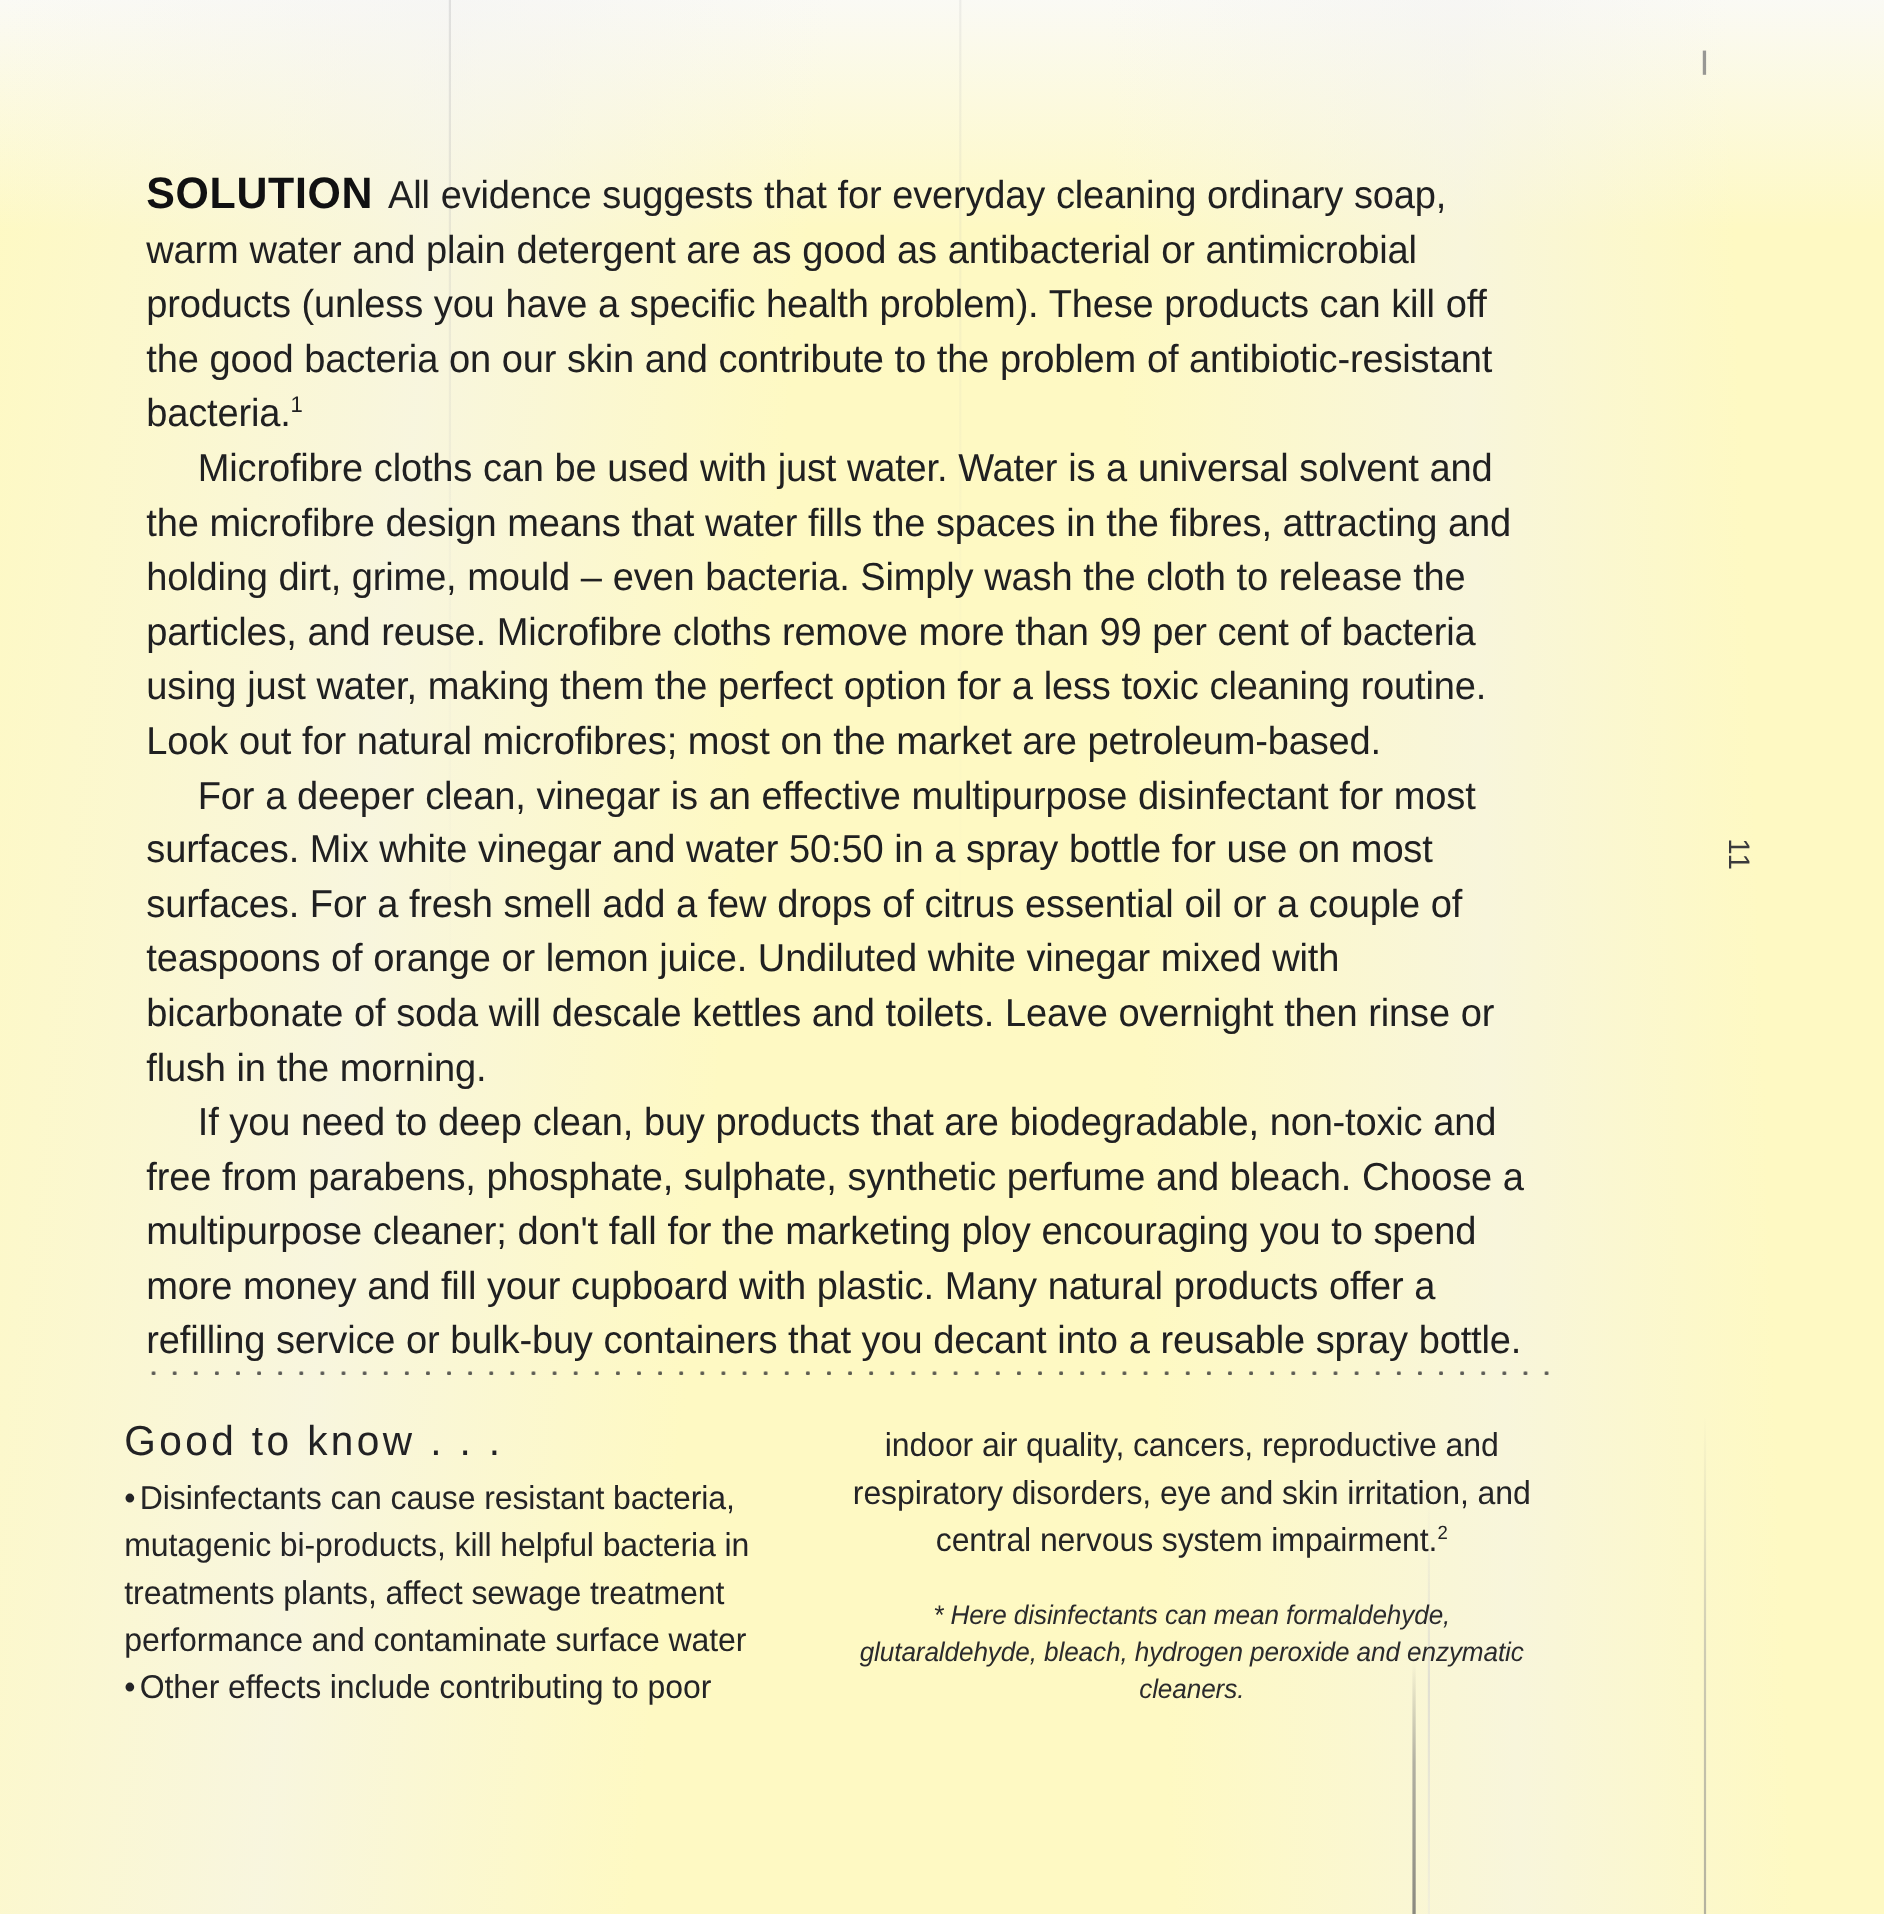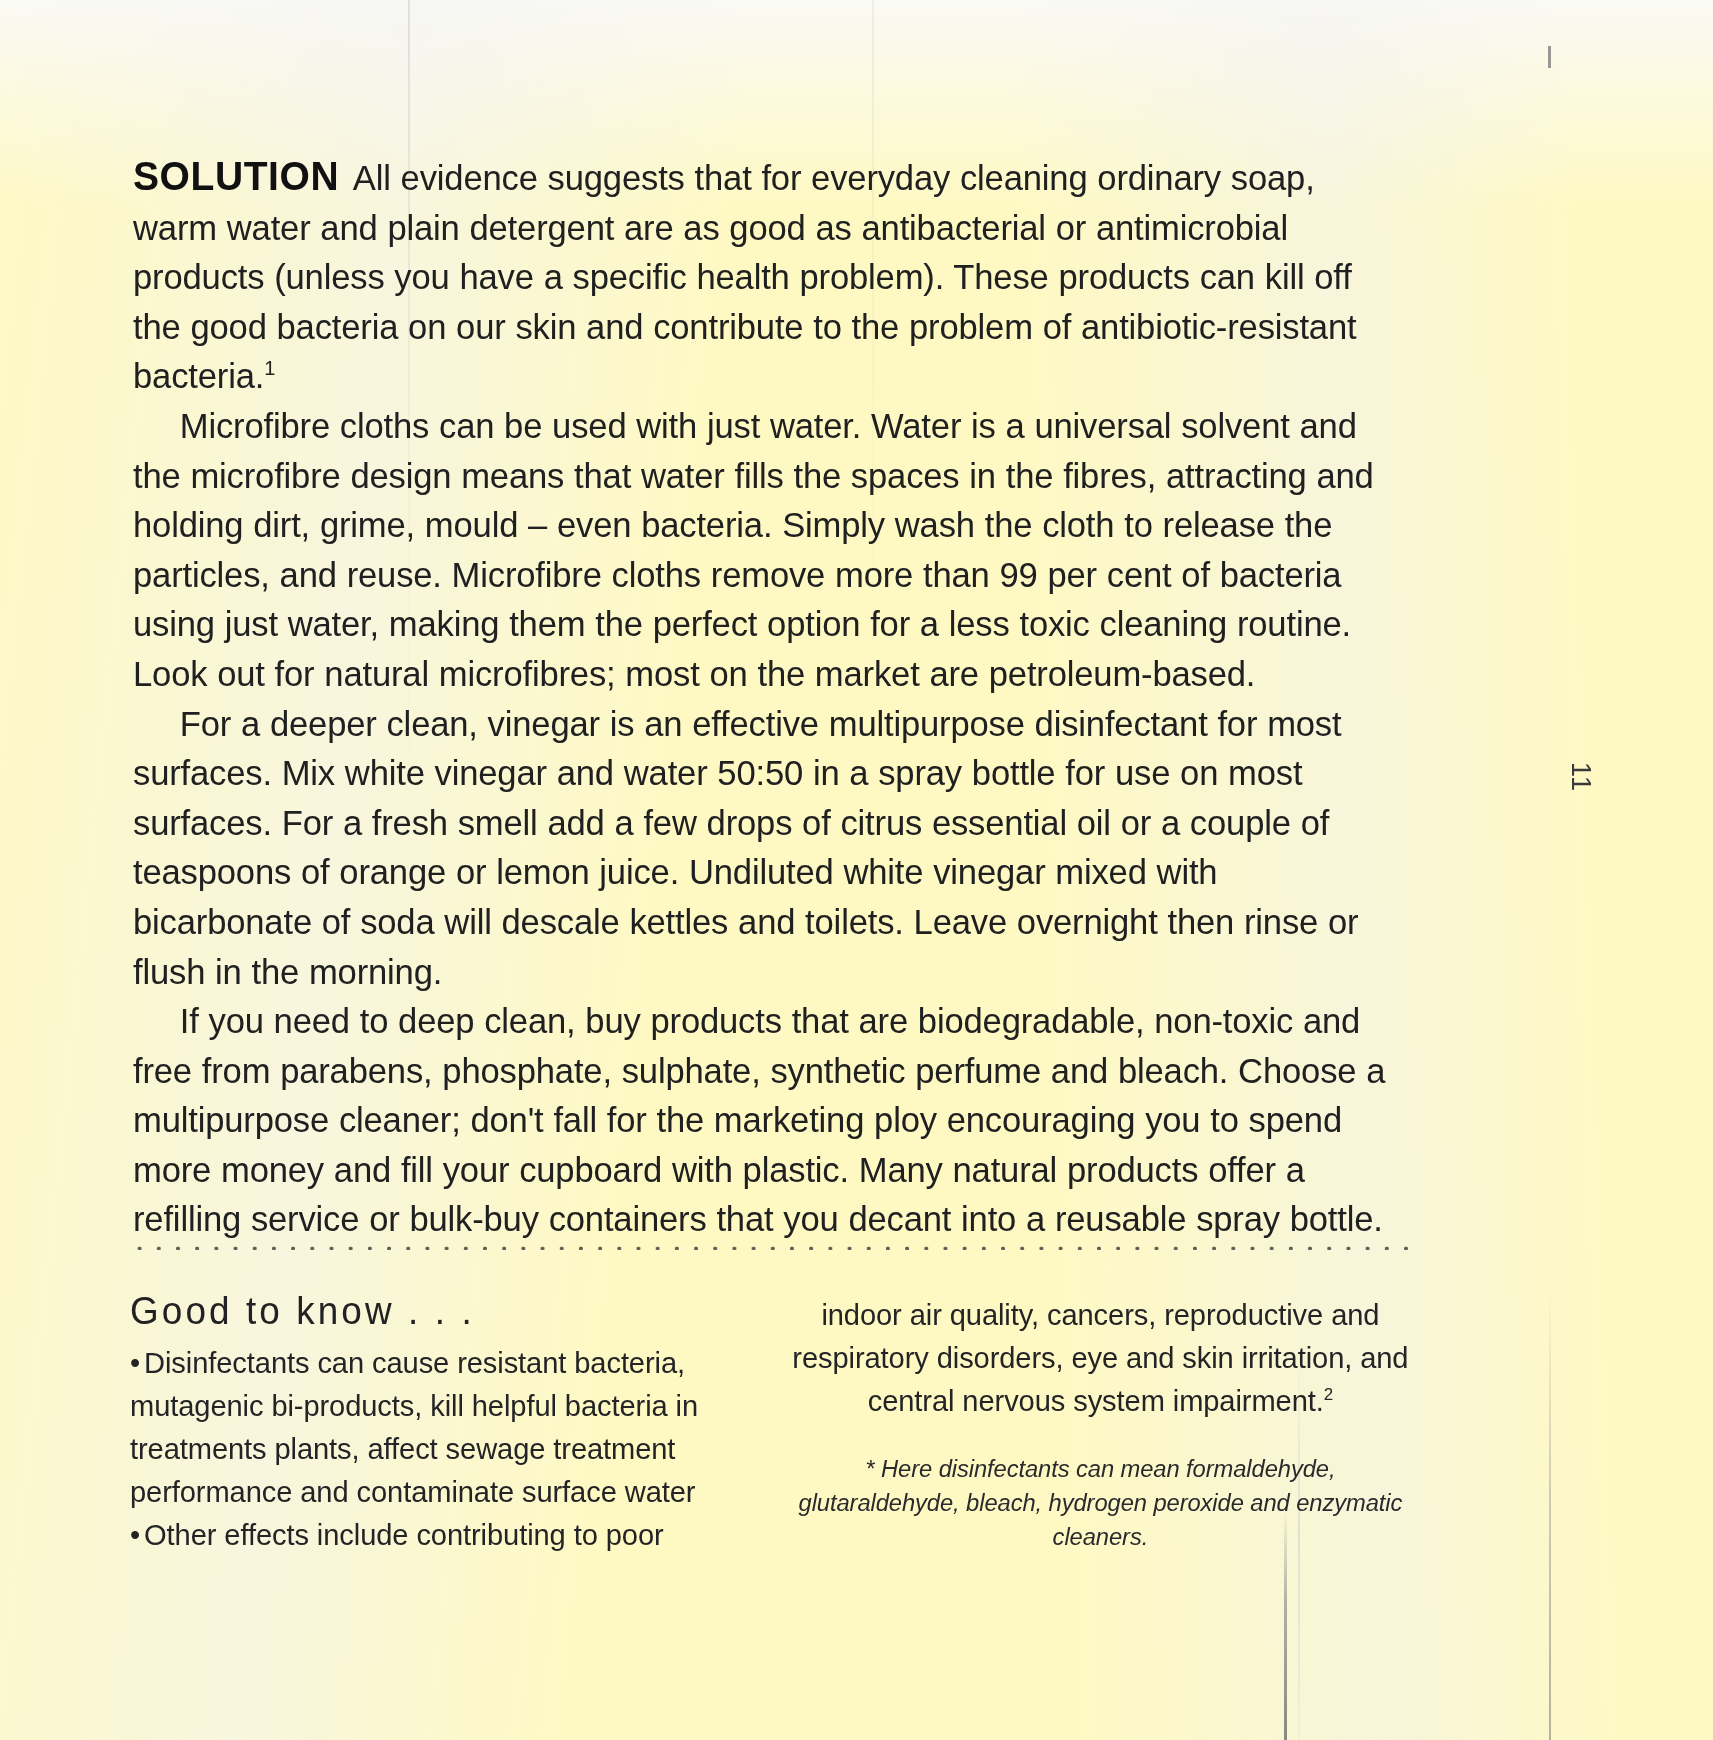--- a/index.html
+++ b/index.html
@@ -94,21 +94,21 @@
     background-image: radial-gradient(circle, rgba(45,45,47,0.85) 1.6px, rgba(255,255,255,0) 2.2px);
     background-size: 19.2px 7px;
     background-repeat: repeat-x;
     background-position: 0 2px;
     opacity: 0.9;
   }
 
   
   .gtk {
     position: absolute;
-    left: 130px;
+    left: 113px;
     top: 1287px;
     width: 1300px;
   }
   .gtk-cols {
     display: flex;
     gap: 0px;
   }
   .gtk-left { width: 660px; }
   .gtk-right { width: 640px; padding-top: 6px; text-align: center; }
 

